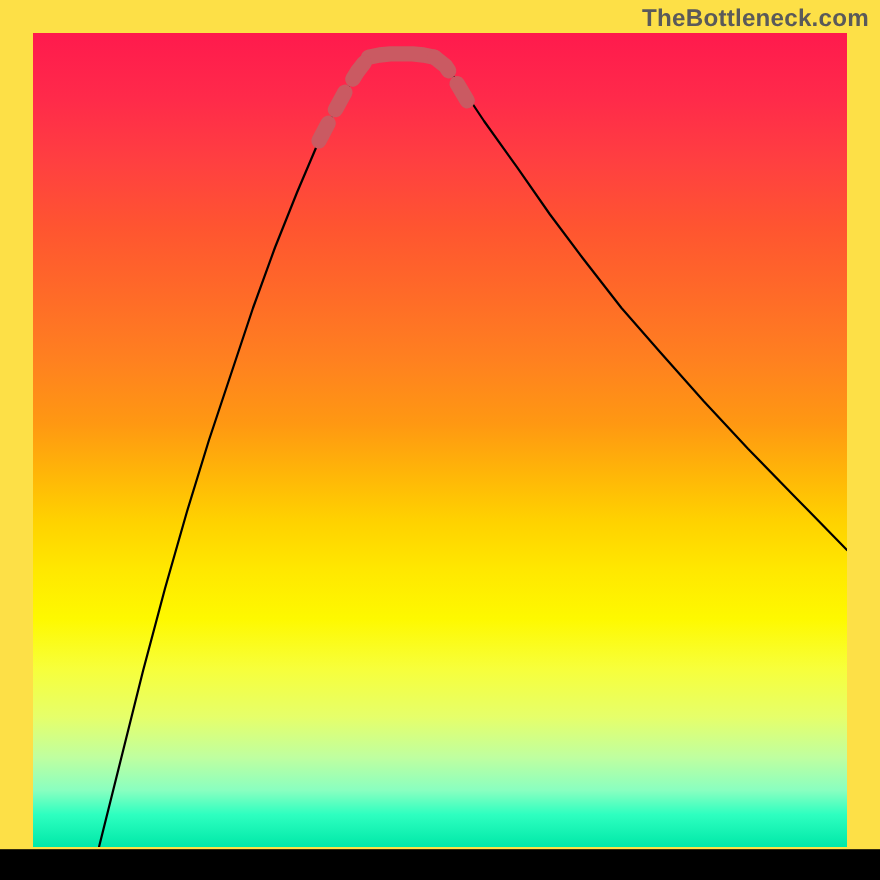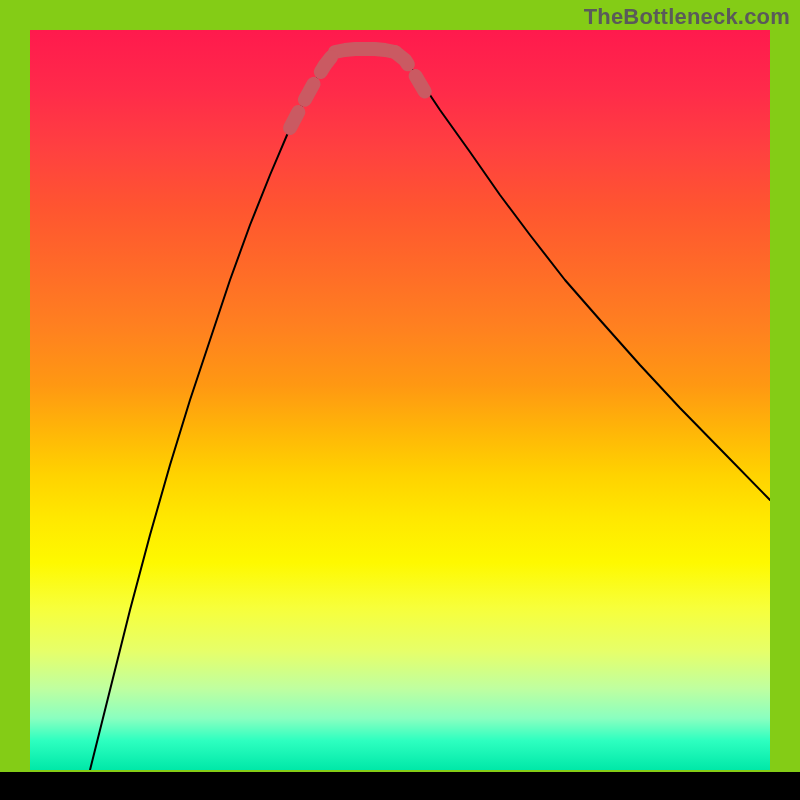--- a/index.html
+++ b/index.html
@@ -1,21 +1,21 @@
 <!DOCTYPE html>
 <html><head>
 <meta charset="utf-8">
 <style>
   * { margin: 0; padding: 0; box-sizing: border-box; }
   html, body { width: 800px; height: 800px; background: #000; overflow: hidden; }
   .frame {
     position: relative;
     width: 800px;
     height: 772px;
-    background: #84cc16;
+    background: #fde047;
   }
   .plot-area {
     position: absolute;
     left: 30px;
     top: 30px;
     width: 740px;
     height: 740px;
     background: linear-gradient(to bottom,
       #ff1a4d 0%,
       #ff2a4a 8%,

